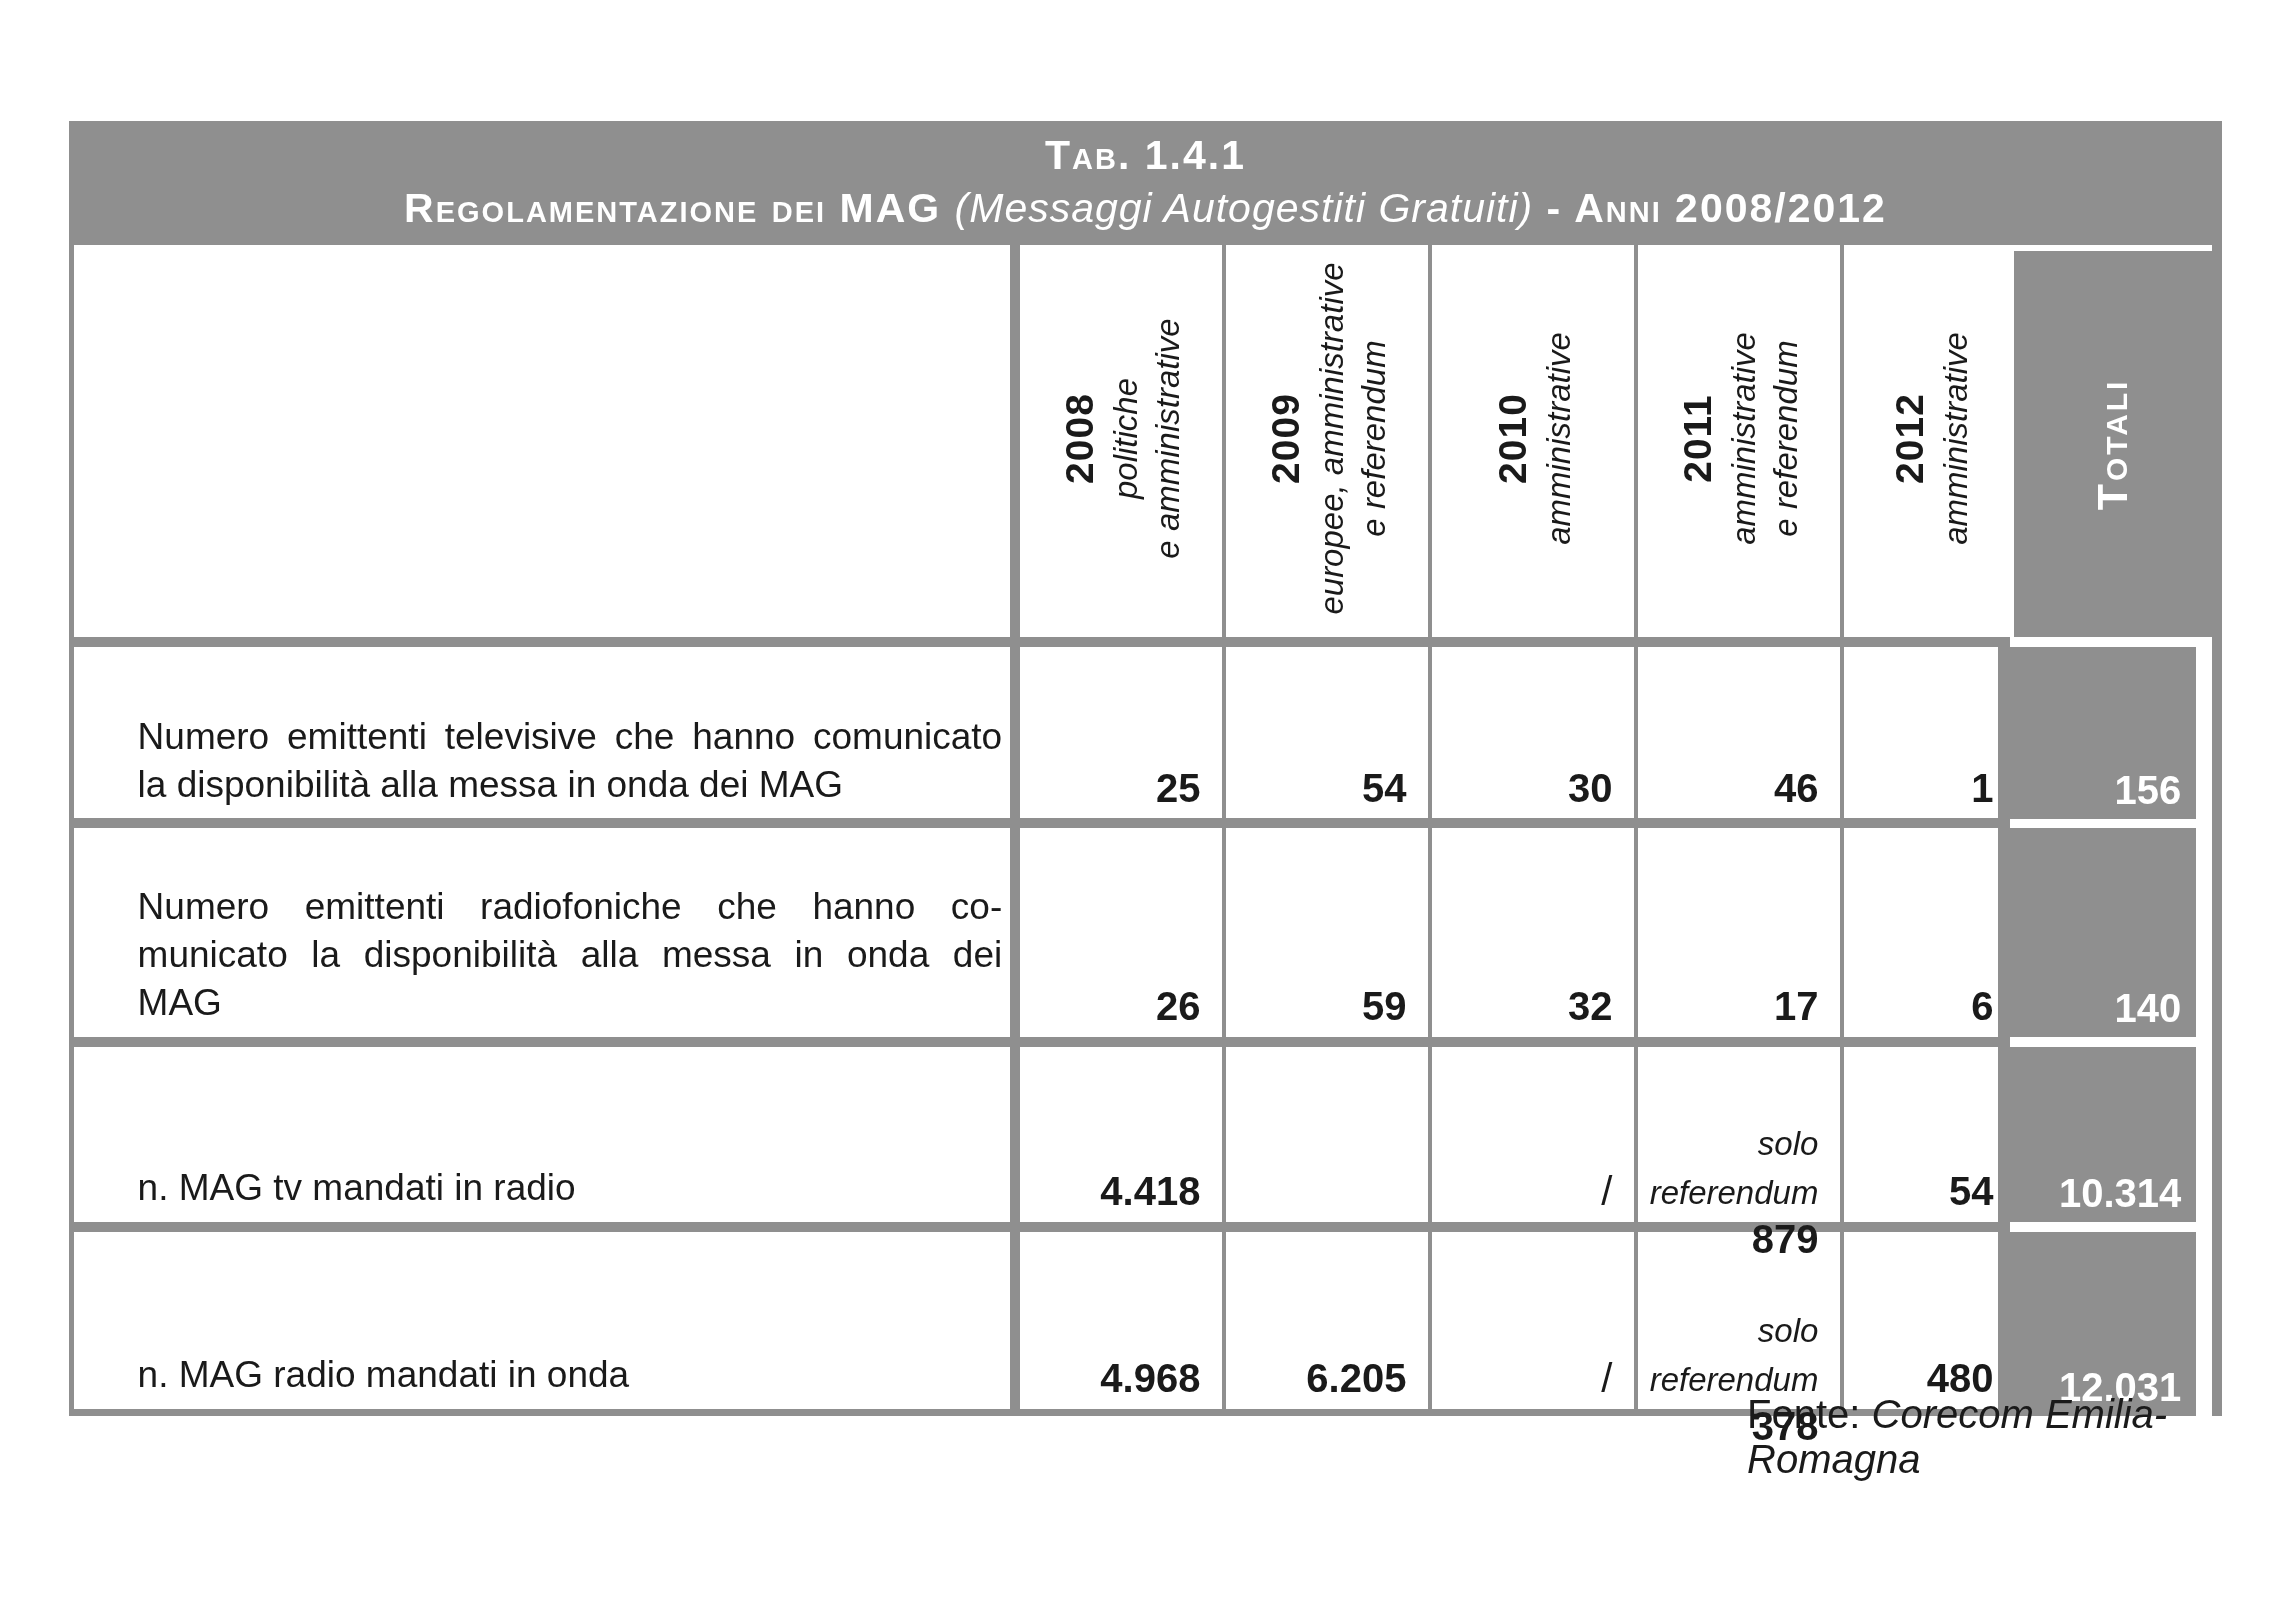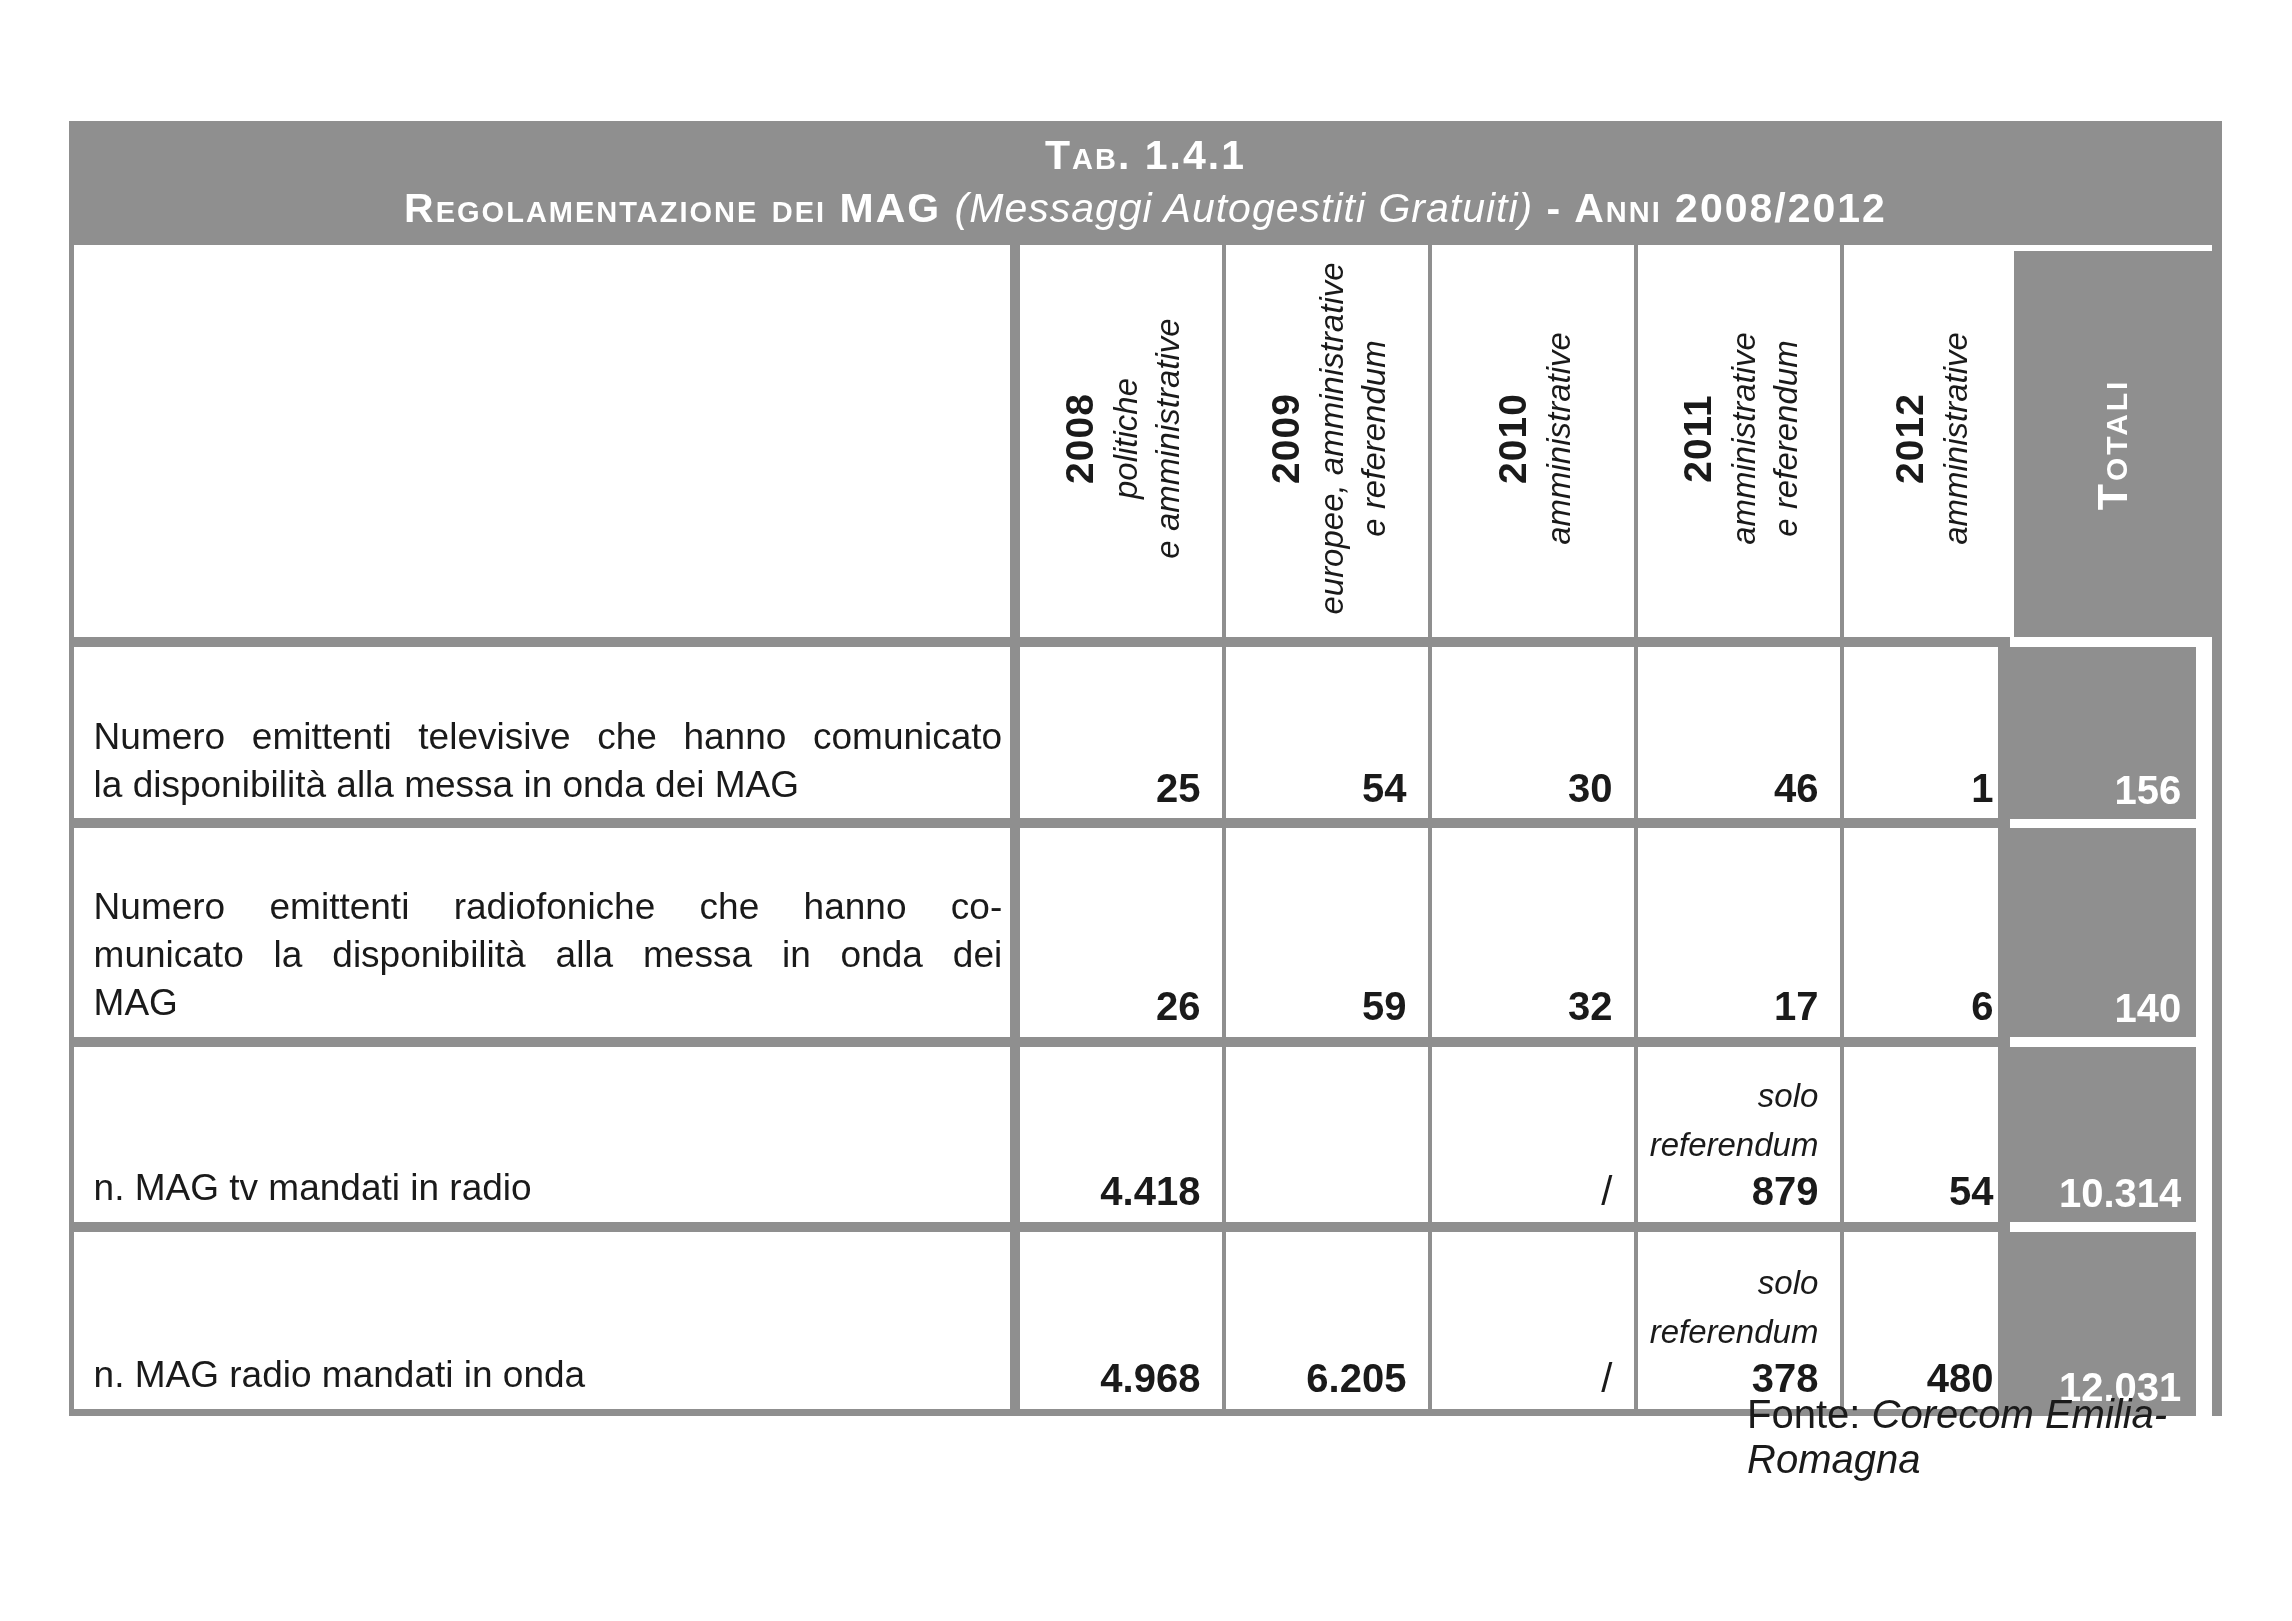--- a/index.html
+++ b/index.html
@@ -57,26 +57,26 @@
   .c4{left:1638px;width:202px;}
   .c5{left:1844px;width:171px;}
   
   .r1{top:647px;height:172px;}
   .r2{top:828px;height:209px;}
   .r3{top:1047px;height:175px;}
   .r4{top:1232px;height:177px;}
   
   .lab{position:absolute;left:74px;width:936px;display:flex;flex-direction:column;justify-content:flex-end;
     padding:0 7.8px 9.8px 19.6px;box-sizing:border-box;font-size:37px;line-height:48px;}
-  .lab .line{text-align:justify;text-align-last:justify;}
+  .lab .line{text-align:justify;text-align-last:justify;margin-left:44px;}
   .lab .line:last-child{text-align:left;text-align-last:left;}
   .val{position:absolute;display:flex;align-items:flex-end;justify-content:flex-end;
     padding:0 21.6px 7.8px 0;box-sizing:border-box;font-weight:bold;font-size:40px;}
   .val.slash{font-weight:normal;}
-  .val.with-note{flex-direction:column;align-items:flex-end;}
+  .val.with-note{flex-direction:column;align-items:flex-end;margin-top:48px;}
   .note{font-weight:normal;}
   .note .line{font-style:italic;font-size:33px;line-height:49px;text-align:right;}
   .note-value{font-weight:bold;font-size:40px;line-height:45px;}
   
   .footer{position:absolute;left:1747px;top:1392px;font-size:40px;}
   .footer .it{font-style:italic;letter-spacing:0;}
 </style>
 </head>
 <body>
 

